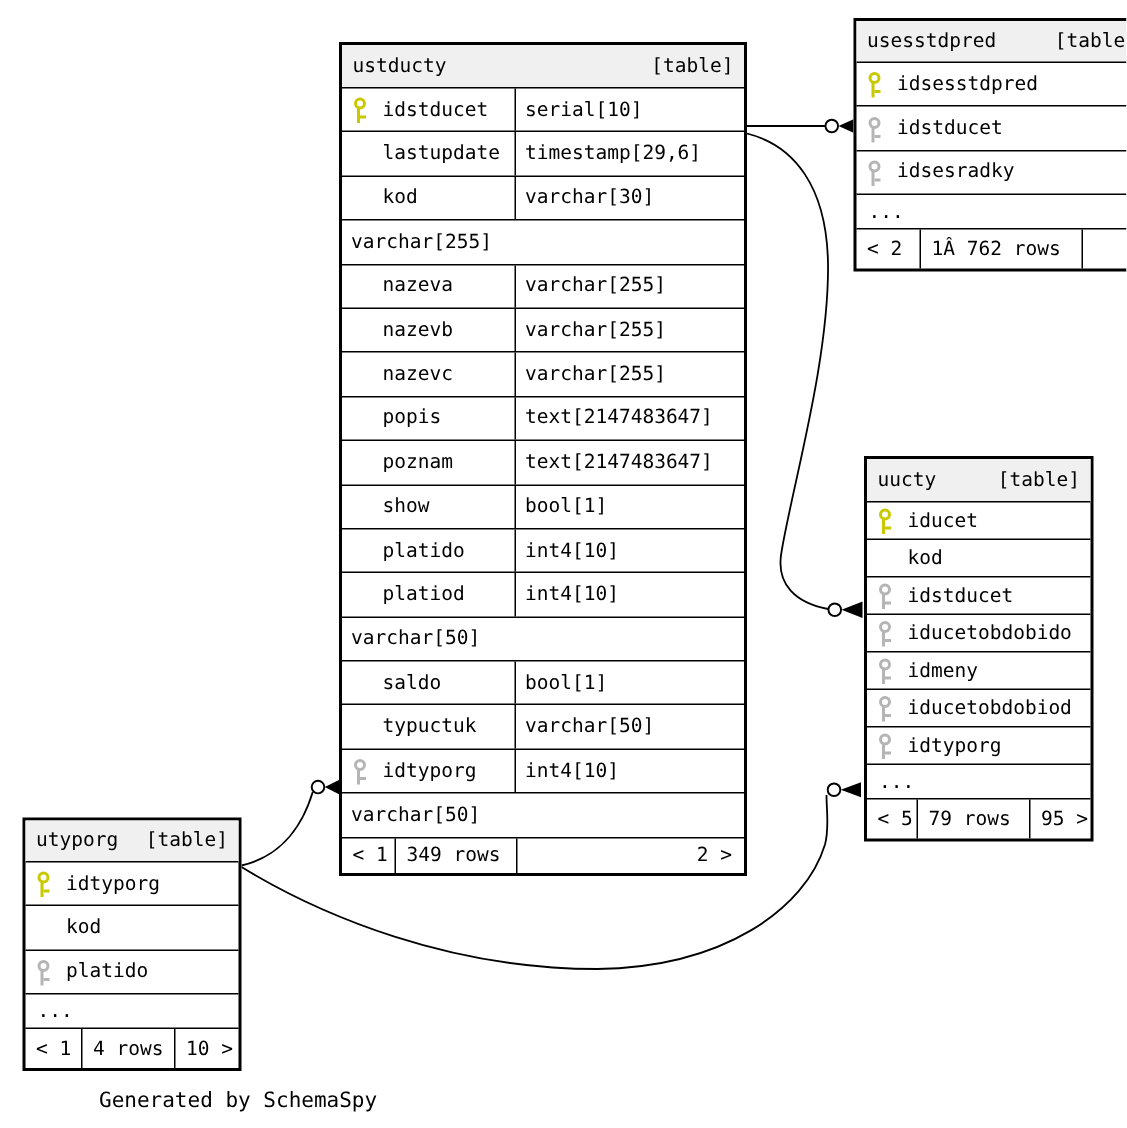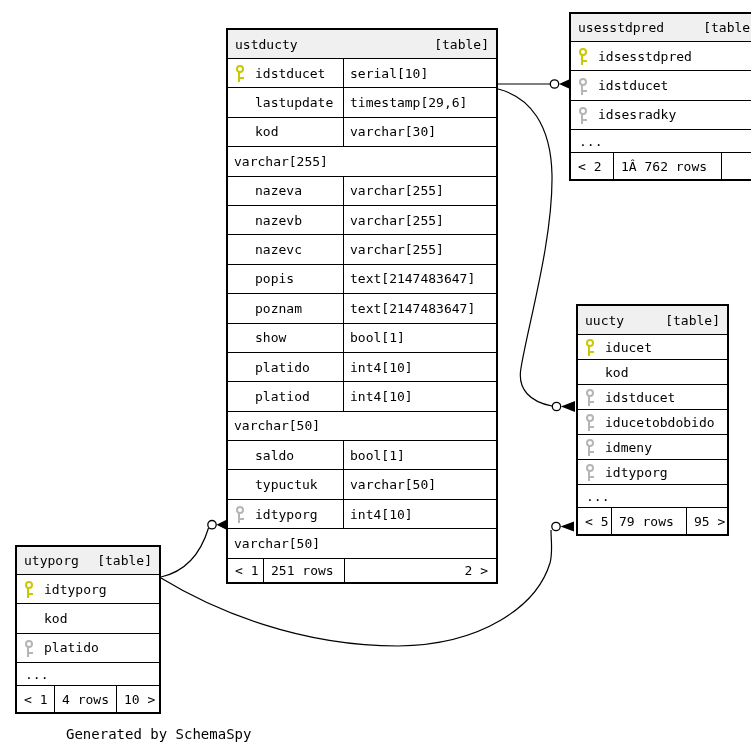--- a/index.html
+++ b/index.html
@@ -215,21 +215,21 @@
           <i class="key fk"></i>
           <span class="cname">idtyporg</span>
         </span>
       <span class="ctype">int4[10]</span>
     </div>
     <div class="row">
       <span class="ctype">varchar[50]</span>
     </div>
     <div class="pager">
       <span class="pc pc1">&lt; 1</span>
-      <span class="pc pc2">251 rows</span>
+      <span class="pc pc2">349 rows</span>
       <span class="pc pc3">2 &gt;</span>
     </div>
   </div>
 
   <div class="tbl" id="t-usesstdpred">
     <div class="hdr">
       <span>usesstdpred</span>
       <span>[table]</span>
     </div>
     <div class="row">
@@ -291,20 +291,26 @@
     </div>
     <div class="row">
       <span class="namecell">
           <i class="key fk"></i>
           <span class="cname">idmeny</span>
         </span>
     </div>
     <div class="row">
       <span class="namecell">
           <i class="key fk"></i>
+          <span class="cname">iducetobdobiod</span>
+        </span>
+    </div>
+    <div class="row">
+      <span class="namecell">
+          <i class="key fk"></i>
           <span class="cname">idtyporg</span>
         </span>
     </div>
     <div class="row dots">
       <span>...</span>
     </div>
     <div class="pager">
       <span class="pc pc1">&lt; 5</span>
       <span class="pc pc2">79 rows</span>
       <span class="pc pc3">95 &gt;</span>

